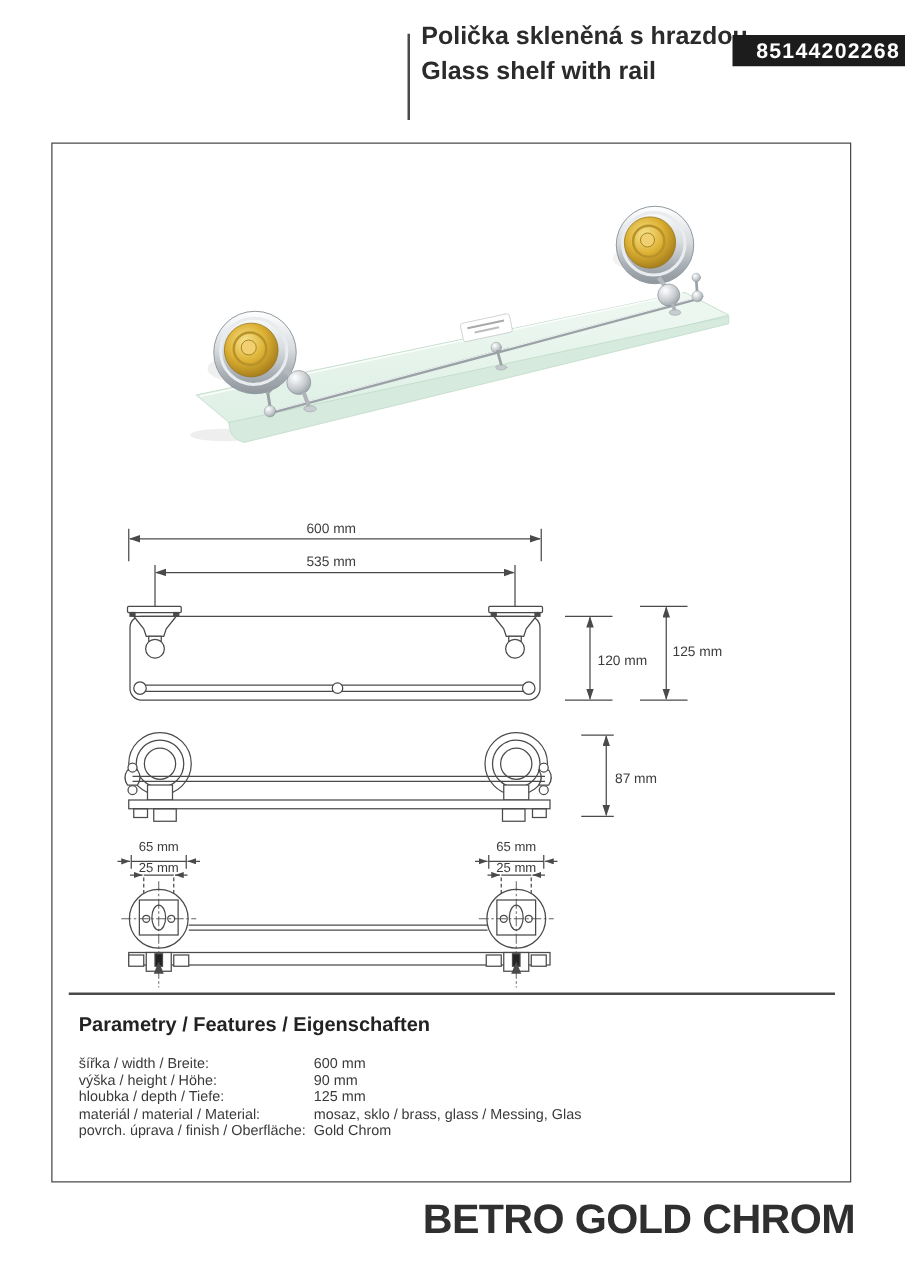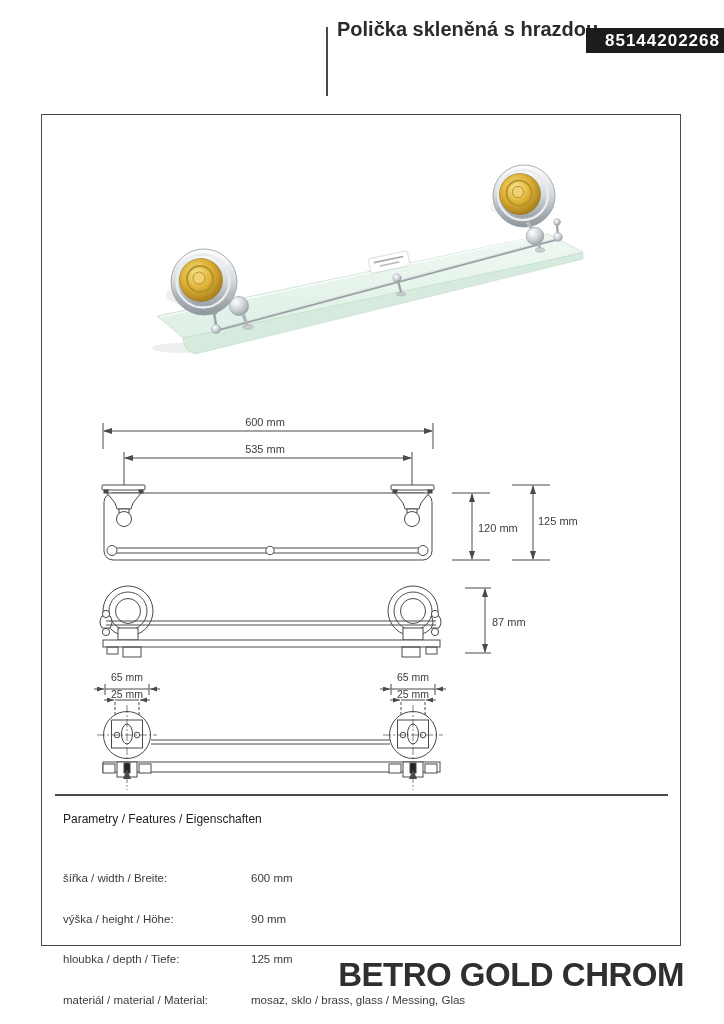--- a/index.html
+++ b/index.html
@@ -9,38 +9,39 @@
   
   #header-divider{left:326px;top:27px;width:2px;height:69px;background:#4a4a4a;}
   #header-titles{left:337px;top:16px;line-height:27.5px;font-size:20px;font-weight:bold;color:#2b2b2b;white-space:nowrap;}
   #code-badge{left:586px;top:28px;width:153px;height:25px;background:#1c1c1c;color:#ffffff;
               font-size:17px;font-weight:bold;display:flex;align-items:center;justify-content:center;letter-spacing:1px;}
   
   #content-frame{left:41px;top:114px;width:638px;height:830px;border:1.5px solid #4a4a4a;background:#fff;}
   
   #params-divider{left:55px;top:794px;width:613px;height:1.5px;background:#4a4a4a;}
   
-  #params-title{left:63px;top:812px;font-size:12px;font-weight:normal;color:#222;}
+  #params-title{left:63px;top:812px;font-size:16px;font-weight:bold;color:#222;}
   #params-rows{left:63px;top:845px;font-size:11.5px;color:#3a3a3a;}
-  .param-row{display:flex;height:13.5px;line-height:13.5px;margin-top:27px;}
+  .param-row{display:flex;height:13.5px;line-height:13.5px;}
   .param-label{width:188px;}
   .param-value{white-space:nowrap;}
   
   #series-title{right:40px;top:956px;font-size:33px;font-weight:bold;color:#2f2f2f;letter-spacing:-0.5px;white-space:nowrap;}
   svg{display:block;}
   svg text{font-family:"Liberation Sans",sans-serif;fill:#3c3c3c;}
 </style>
 </head>
 <body>
 
 <div id="page">
 
   <div class="abs" id="header-divider"></div>
   <div class="abs" id="header-titles">
     <div>Polička skleněná s hrazdou</div>
+    <div>Glass shelf with rail</div>
   </div>
   <div class="abs" id="code-badge">
     <span>85144202268</span>
   </div>
 
   <div class="abs" id="content-frame"></div>
 
   <svg class="abs" style="left:100px;top:145px" width="540" height="230" viewBox="0 0 540 230">
     <defs>
       <linearGradient id="g-chrome" x1="0" y1="0" x2="0" y2="1">
@@ -301,17 +302,21 @@
       <span class="param-value">90 mm</span>
     </div>
     <div class="param-row">
       <span class="param-label">hloubka / depth / Tiefe:</span>
       <span class="param-value">125 mm</span>
     </div>
     <div class="param-row">
       <span class="param-label">materiál / material / Material:</span>
       <span class="param-value">mosaz, sklo / brass, glass / Messing, Glas</span>
     </div>
+    <div class="param-row">
+      <span class="param-label">povrch. úprava / finish / Oberfläche:</span>
+      <span class="param-value">Gold Chrom</span>
+    </div>
   </div>
 
   <div class="abs" id="series-title">BETRO GOLD CHROM</div>
 
 </div>
 
 </body></html>

